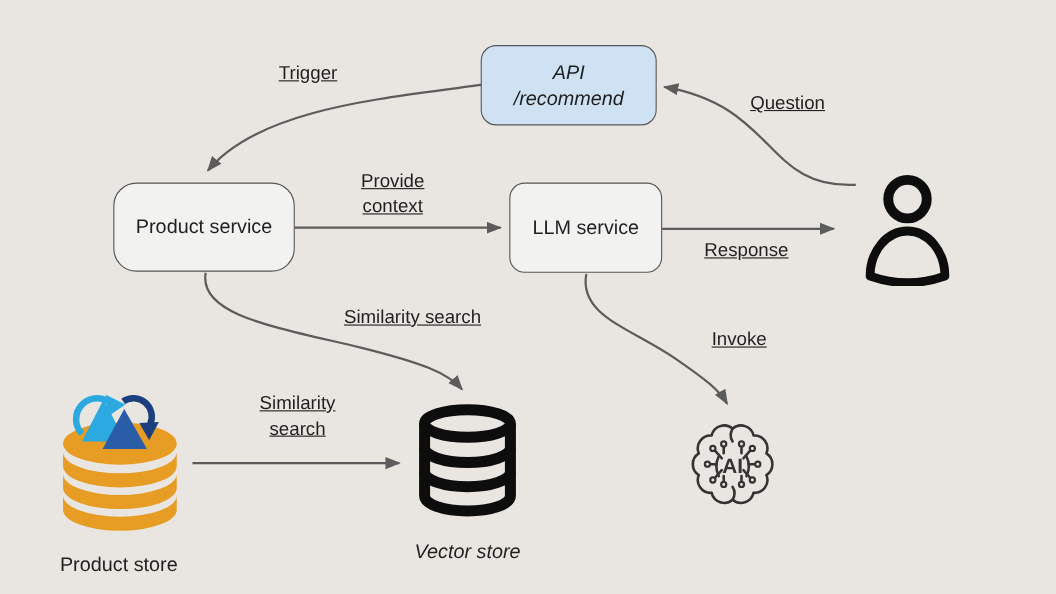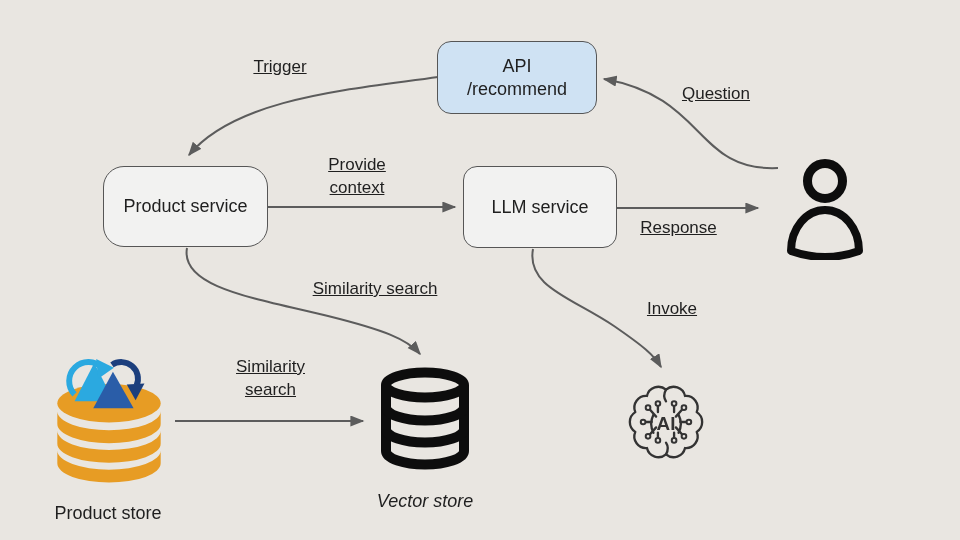--- a/index.html
+++ b/index.html
@@ -48,30 +48,30 @@
     </defs>
     <path class="edge-line" marker-end="url(#arrowhead)" d="M438,77 C355,89 237,97 189,155"></path>
     <path class="edge-line" marker-end="url(#arrowhead)" d="M778,168 C695,172 707,97 604,79"></path>
     <path class="edge-line" marker-end="url(#arrowhead)" d="M268,207 L455,207"></path>
     <path class="edge-line" marker-end="url(#arrowhead)" d="M602,208 L758,208"></path>
     <path class="edge-line" marker-end="url(#arrowhead)" d="M187,248 C180,287 253,298 328,316 C384,330 407,339 420,354"></path>
     <path class="edge-line" marker-end="url(#arrowhead)" d="M533,249 C526,287 573,298 614,326 C643,346 654,355 661,367"></path>
     <path class="edge-line" marker-end="url(#arrowhead)" d="M175,421 L363,421"></path>
   </svg>
 
-  <div class="node-box api" style="left:437px;top:41px;width:160px;height:73px;">
+  <div class="node-box api" style="left:437px;top:41px;width:160px;height:73px;font-style:italic;">
     <span>API</span>
     <span>/recommend</span>
   </div>
 
   <div class="node-box" style="left:103px;top:166px;width:165px;height:81px;border-radius:21px;">
     <span>Product service</span>
   </div>
 
-  <div class="node-box" style="left:463px;top:166px;width:154px;height:82px;">
+  <div class="node-box" style="left:463px;top:166px;width:139px;height:82px;">
     <span>LLM service</span>
   </div>
 
   <div class="edge-label" style="left:230px;top:55px;width:100px;">Trigger</div>
   <div class="edge-label" style="left:656px;top:82px;width:120px;">Question</div>
   <div class="edge-label" style="left:297px;top:153px;width:120px;">
     <div>Provide</div>
     <div>context</div>
   </div>
   <div class="edge-label" style="left:616px;top:216px;width:125px;">Response</div>

